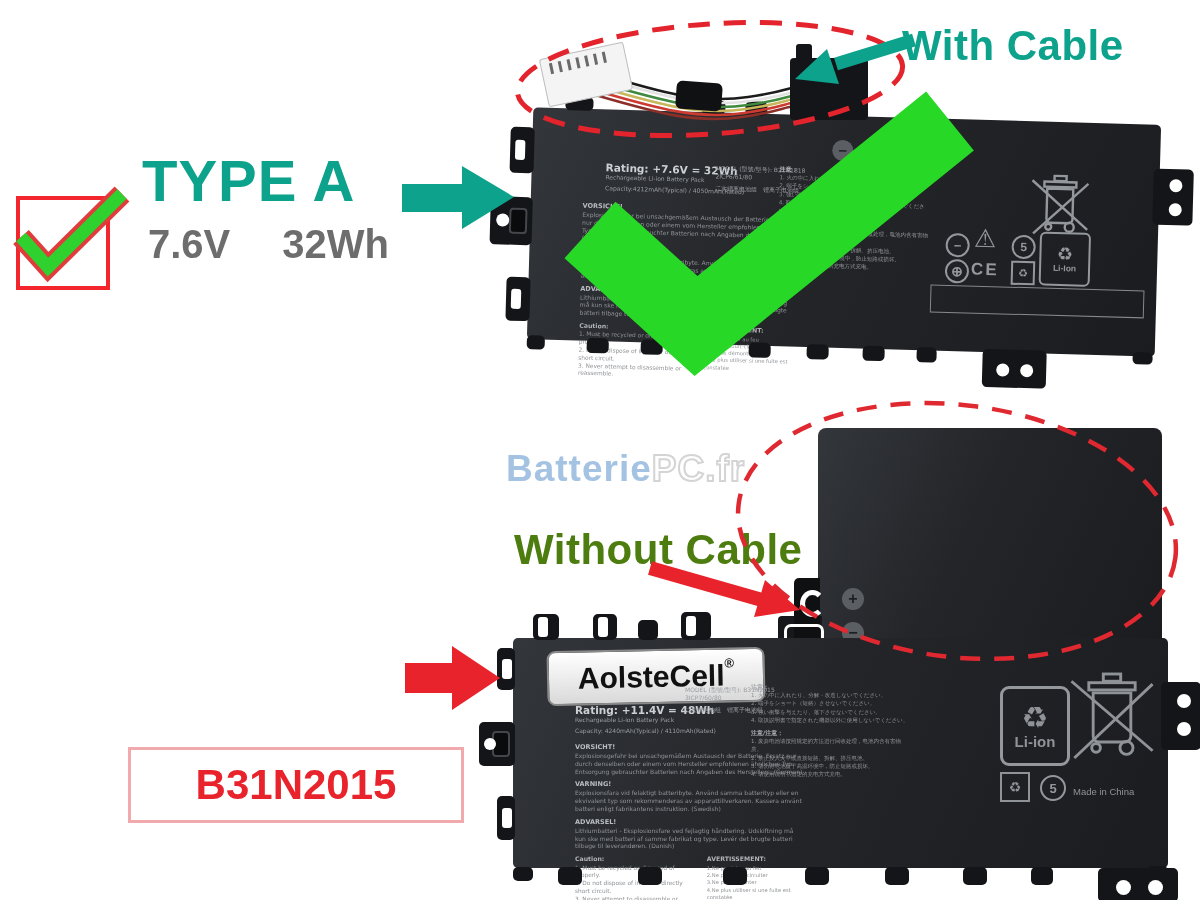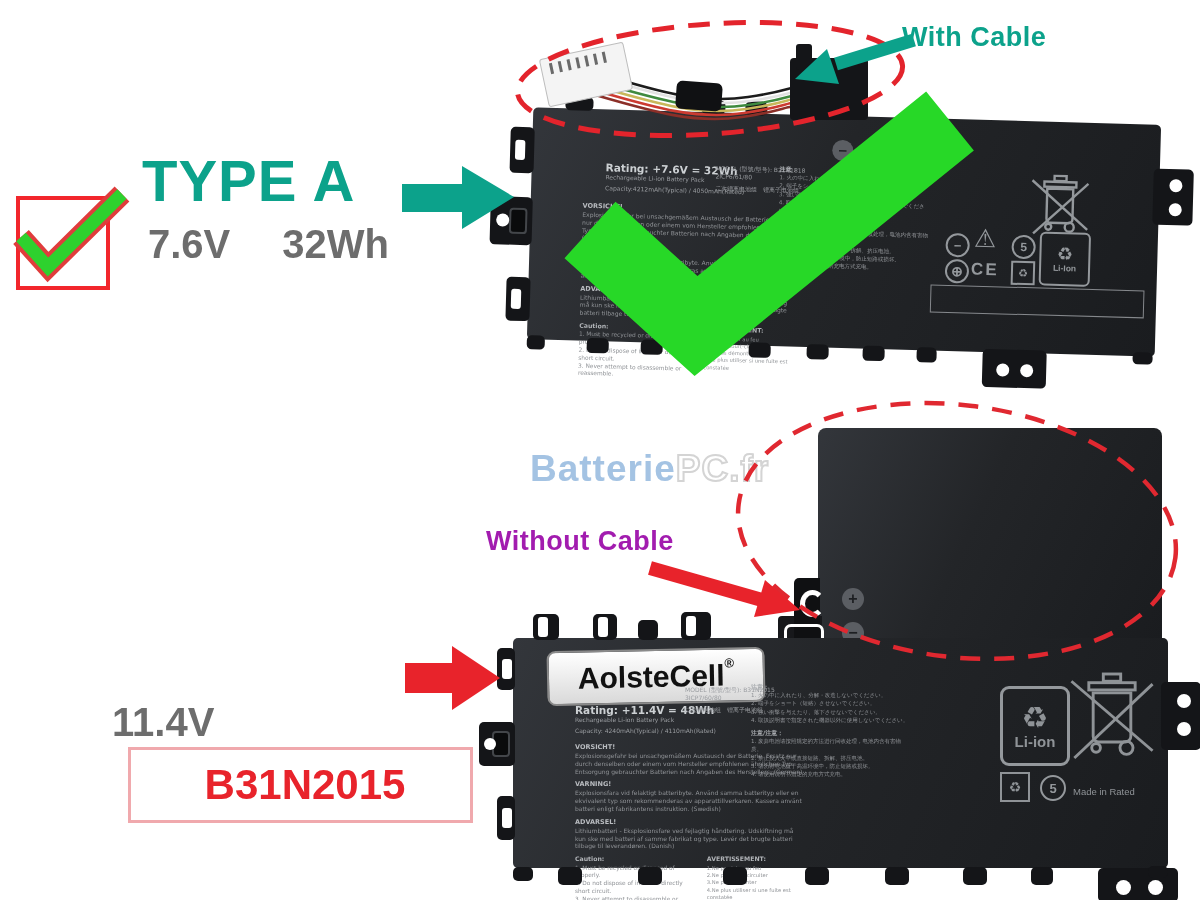--- a/index.html
+++ b/index.html
@@ -7,21 +7,21 @@
          font-family:"Liberation Sans",sans-serif;}
   .abs{position:absolute;}
   .pre{white-space:pre-line;}
   
   .type-title{font-weight:bold;font-size:58px;letter-spacing:1px;line-height:1;}
   .spec-row{display:flex;align-items:center;font-weight:bold;font-size:40px;color:#6d6d6d;}
   .dc{display:inline-block;width:34px;margin:0 9px;}
   .dc .solid{height:5px;background:#6d6d6d;border-radius:2px;}
   .dc .dash{margin-top:5px;height:5px;background:repeating-linear-gradient(90deg,#6d6d6d 0 7px,transparent 7px 12px);}
   .model-box{display:flex;align-items:center;justify-content:center;background:#fff;font-weight:bold;font-size:40px;}
-  .callout{font-weight:bold;font-size:27px;letter-spacing:.5px;}
+  .callout{font-weight:bold;font-size:42px;letter-spacing:.5px;}
   
   .battery{background:linear-gradient(115deg,#33363b 0%,#232528 45%,#1a1c1f 100%);border-radius:5px;z-index:10;}
   .tab{position:absolute;background:#141518;border-radius:5px;}
   .tab .slot{position:absolute;left:5px;top:50%;transform:translateY(-50%);width:10px;height:20px;background:#fff;border-radius:3px;}
   .tab .slot2{position:absolute;right:5px;top:50%;transform:translateY(-50%);width:14px;height:22px;background:#0a0b0c;border:2px solid #43464a;border-radius:4px;}
   .hole{position:absolute;background:#fff;border-radius:50%;}
   
   .bt{color:#8f9296;font-family:"DejaVu Sans",sans-serif;}
   .bt .rating{font-size:10.5px;font-weight:bold;color:#ccd0d3;white-space:nowrap;}
   .bt .tiny{font-size:6px;line-height:1.25;white-space:nowrap;color:#9a9da1;}
@@ -34,44 +34,43 @@
   .cjk{font-size:5.5px;line-height:1.5;color:#8f9296;}
   .cjk h5{margin:0;font-size:6px;color:#aaadb1;}
   
   .ic{color:#94989c;border-color:#94989c;}
   .circ{position:absolute;border:2px solid #94989c;border-radius:50%;display:flex;align-items:center;justify-content:center;color:#94989c;font-weight:bold;}
   .screw{position:absolute;border-radius:50%;background:#5b5e63;color:#1d1f22;display:flex;align-items:center;justify-content:center;font-weight:bold;}
   .liionbox{position:absolute;border:2px solid #94989c;border-radius:6px;display:flex;flex-direction:column;align-items:center;justify-content:center;color:#94989c;}
   
   .wm1{font-size:58px;font-weight:bold;letter-spacing:3px;color:#fff;-webkit-text-stroke:2.5px #d8d8d8;}
   .wm2{font-size:37px;font-weight:bold;letter-spacing:1px;}
-  .wm2 .b1{color:#a4c3e3;margin-left:24px;}
+  .wm2 .b1{color:#a4c3e3;}
   .wm2 .b2{color:#fff;-webkit-text-stroke:2px #d4d4d4;}
   svg{display:block;}
 </style>
 </head>
 <body>
 
 <div id="stage">
 
   <div class="abs" style="left:16px;top:196px;width:86px;height:86px;border:4px solid #f2262c;background:#fff;z-index:5;"></div>
   <div class="abs type-title" style="left:142px;top:152px;color:#0ca28b;z-index:5;">TYPE A</div>
   <div class="abs spec-row" style="left:148px;top:222px;z-index:5;">
     <span>7.6V</span>
     <span class="dc"><span class="solid"></span><span class="dash"></span></span>
     <span>32Wh</span>
   </div>
   <div class="abs callout" style="left:902px;top:22px;color:#0ca28b;z-index:5;">With Cable</div>
 
   <div class="abs spec-row" style="left:112px;top:700px;z-index:5;">
-    <span>11.4V</span>
     <span class="dc"><span class="solid"></span><span class="dash"></span></span>
   </div>
-  <div class="abs model-box" style="left:128px;top:747px;width:330px;height:70px;border:3px solid #f0a9ad;color:#e8232b;font-size:42px;z-index:5;padding-left:9px;">B31N2015</div>
-  <div class="abs callout" style="left:486px;top:526px;color:#a21caf;z-index:25;">Without Cable</div>
+  <div class="abs model-box" style="left:128px;top:747px;width:330px;height:70px;border:3px solid #f0a9ad;color:#e8232b;font-size:42px;z-index:5;">B31N2015</div>
+  <div class="abs callout" style="left:514px;top:526px;color:#4d7c0f;z-index:25;">Without Cable</div>
 
   <div class="abs wm2" style="left:506px;top:448px;z-index:30;">
     <span class="b1">Batterie</span><span class="b2">PC.fr</span>
   </div>
 
   <div id="batA" class="abs battery" style="left:530px;top:116px;width:628px;height:232px;transform:rotate(1.6deg);">
 
     <div class="screw" style="left:300px;top:24px;width:21px;height:21px;font-size:15px;">−</div>
     <div class="screw" style="left:333px;top:24px;width:21px;height:21px;font-size:15px;">+</div>
 
@@ -272,21 +271,21 @@
       <g stroke="#8f9397" stroke-width="2" fill="none">
         <rect x="23" y="2" width="12" height="5"></rect>
           <rect x="13" y="8" width="32" height="5"></rect>
         <path d="M16,15 h26 v30 a4,4 0 0 1 -4,4 h-18 a4,4 0 0 1 -4,-4 z"></path>
         <circle cx="39" cy="53" r="4.5"></circle>
           <circle cx="18" cy="53" r="3"></circle>
         <line x1="1" y1="7" x2="57" y2="55"></line>
           <line x1="57" y1="9" x2="3" y2="60"></line>
       </g>
     </svg>
-    <div class="abs" style="left:560px;top:148px;font-size:9.5px;color:#8f9397;">Made in Rated</div>
+    <div class="abs" style="left:560px;top:148px;font-size:9.5px;color:#8f9397;">Made in China</div>
     <div class="abs" style="left:487px;top:134px;width:26px;height:26px;border:2.5px solid #8f9397;display:flex;align-items:center;justify-content:center;font-size:14px;color:#8f9397;">♻</div>
     <div class="circ" style="left:527px;top:137px;width:22px;height:22px;font-size:13px;border-width:2.5px;">5</div>
   <div class="tab" style="left: -16px; top: 10px; width: 18px; height: 42px;">
         <div class="slot"></div>
       </div>
       <div class="tab" style="left: -34px; top: 84px; width: 36px; height: 44px;">
         <div class="slot2"></div>
         <div class="hole" style="left: 5px; top: 16px; width: 12px; height: 12px;"></div>
       </div>
       <div class="tab" style="left: -16px; top: 158px; width: 18px; height: 44px;">

